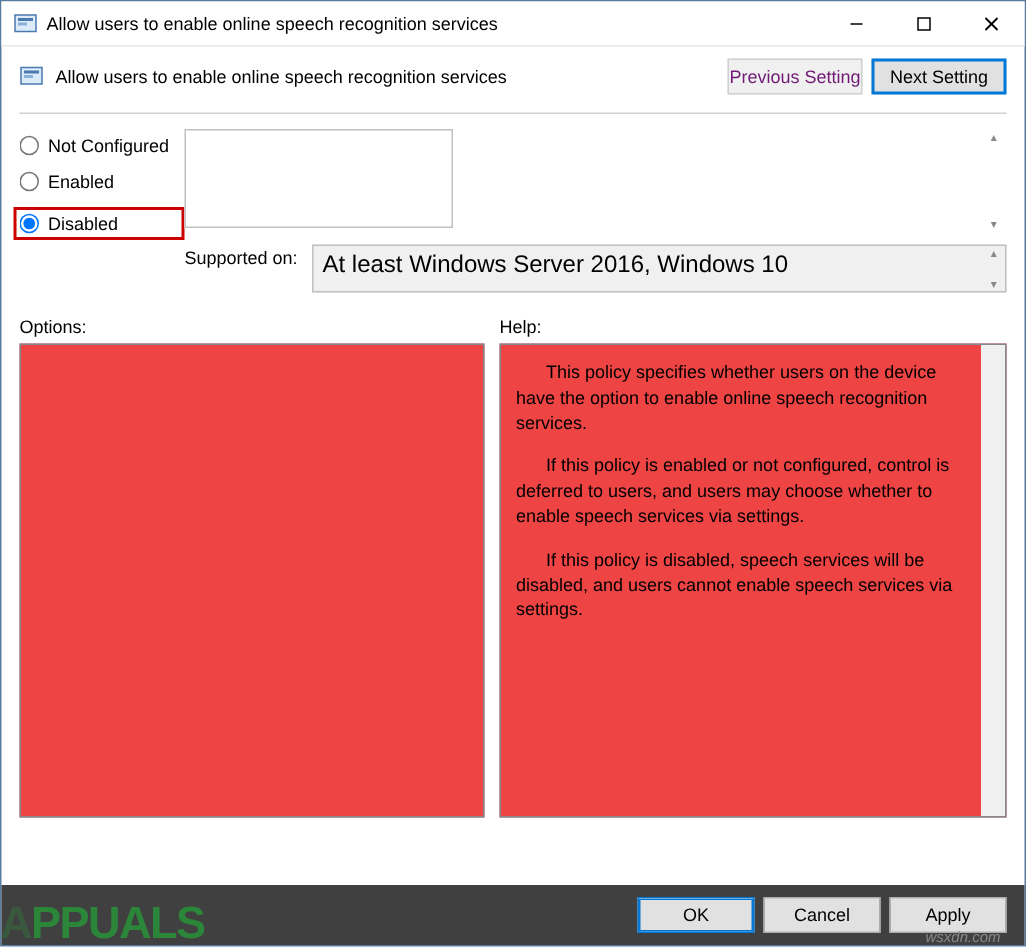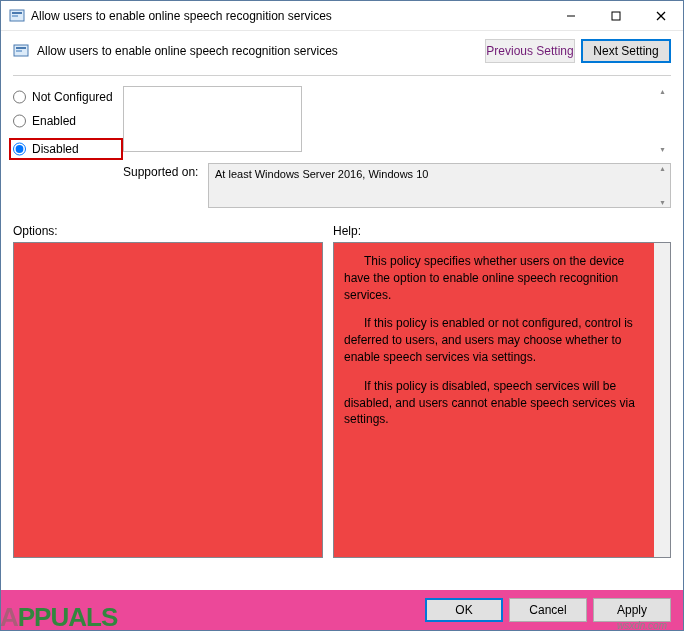--- a/index.html
+++ b/index.html
@@ -28,44 +28,44 @@
     .config-area { display: flex; padding: 6px 12px 6px 12px; }
     .radio-col { width: 110px; padding-top: 4px; }
     .radio-row { display: flex; margin-bottom: 10px; cursor: pointer; }
     .radio-row input { margin-right: 6px; }
     .radio-row.highlighted { border: 2px solid #c00; padding: 2px 6px 2px 2px; margin-left: -4px; }
     
     .fields-col { flex: 1; }
     .field-row { display: flex; margin-bottom: 8px; }
     .field-label { width: 85px; padding-top: 2px; font-size: 12px; }
     .comment-box { flex: 1; height: 66px; border: 1px solid #c0c0c0; background: #fff; position: relative; resize: none; font-family: inherit; font-size: 12px; padding: 2px 18px 2px 4px; }
-    .supported-box { flex: 1; height: 45px; border: 1px solid #c0c0c0; background: #f0f0f0; position: relative; font-size: 11px; color: #000; padding: 4px 18px 2px 6px; display:flex; align-items:flex-start; }
+    .supported-box { flex: 1; height: 32px; border: 1px solid #c0c0c0; background: #f0f0f0; position: relative; font-size: 16px; color: #000; padding: 4px 18px 2px 6px; display:flex; align-items:flex-start; }
     .mini-scroll { position: absolute; right: 1px; top: 1px; bottom: 1px; width: 15px; display: flex; flex-direction: column; justify-content: space-between; }
     .mini-scroll span { font-size: 8px; text-align: center; color: #888; cursor: pointer; }
     
     
     .labels-row { display: flex; padding: 2px 12px 4px 12px; }
     .labels-row .opt-lbl { width: 320px; }
     
     
     .panels-row { display: flex; padding: 0 12px 8px 12px; height: 324px; gap: 10px; }
     .panel { border: 1px solid #828790; background: #ef4444; position: relative; }
     .options-panel { width: 310px; }
     .help-panel { flex: 1; padding: 10px 28px 10px 10px; font-size: 12px; line-height: 1.4; overflow: hidden; }
     .help-panel p { margin-bottom: 12px; text-indent: 20px; }
     .help-panel p:first-child { text-indent: 20px; }
     .vscroll { position: absolute; right: 0; top: 0; bottom: 0; width: 16px; background: #f0f0f0; }
     
     
-    .footer { position: absolute; left: 0; right: 0; bottom: 0; padding: 8px 12px; display: flex; justify-content: flex-end; gap: 6px; background:#ec4899;}
+    .footer { position: absolute; left: 0; right: 0; bottom: 0; padding: 8px 12px; display: flex; justify-content: flex-end; gap: 6px; background:#404040;}
     .footer-btn { width: 78px; height: 24px; font-size: 12px; background: #e1e1e1; border: 1px solid #adadad; cursor: pointer; }
     .footer-btn.primary { border-color: #0078d7; box-shadow: 0 0 0 1px #0078d7 inset; }
     
     
-    .watermark { position: absolute; left: 0; bottom: 0; font-size: 26px; font-weight: 900; font-family: Arial, sans-serif; letter-spacing: -1px; color: #2a8a3a; opacity: 0.95; z-index: 10; pointer-events:none;margin-top:41px;}
+    .watermark { position: absolute; left: 0; bottom: 0; font-size: 30px; font-weight: 900; font-family: Arial, sans-serif; letter-spacing: -1px; color: #2a8a3a; opacity: 0.95; z-index: 10; pointer-events:none;margin-top:41px;}
     .watermark .fade { color: rgba(42,138,58,0.35); }
     .wsx { position: absolute; right: 19px; bottom: 2px; font-size: 10px; color: #888; z-index:10; pointer-events:none;font-style:italic;}
     
   </style>
 </head>
 <body>
 
 <div class="window">
 
   <div class="titlebar">

